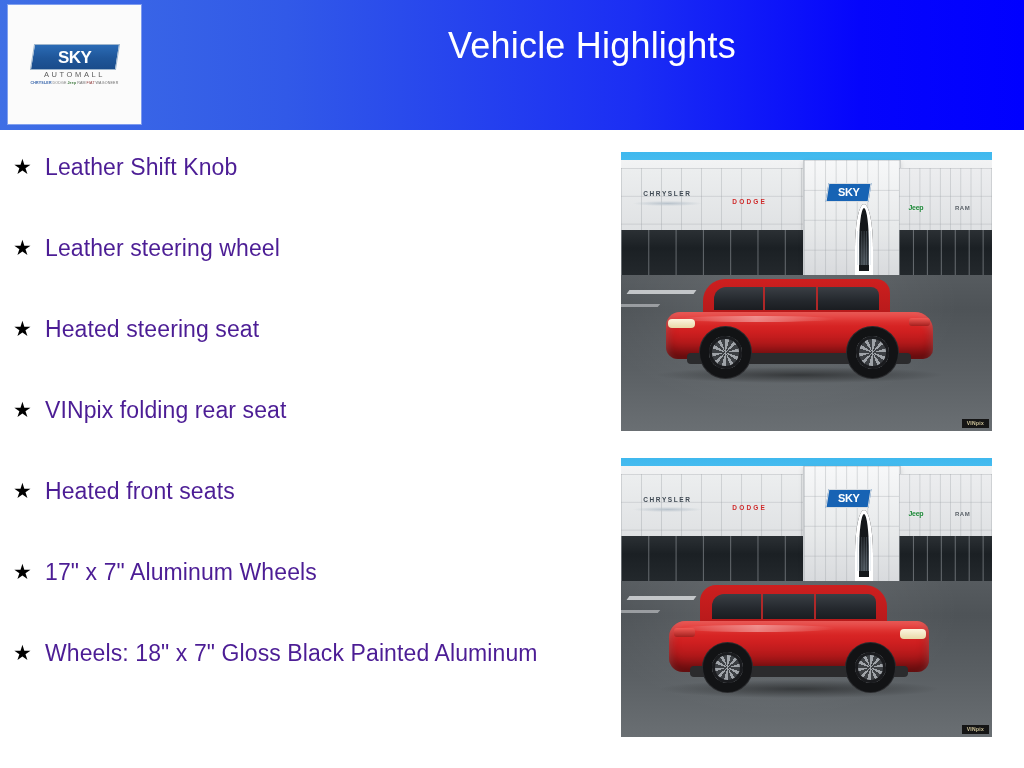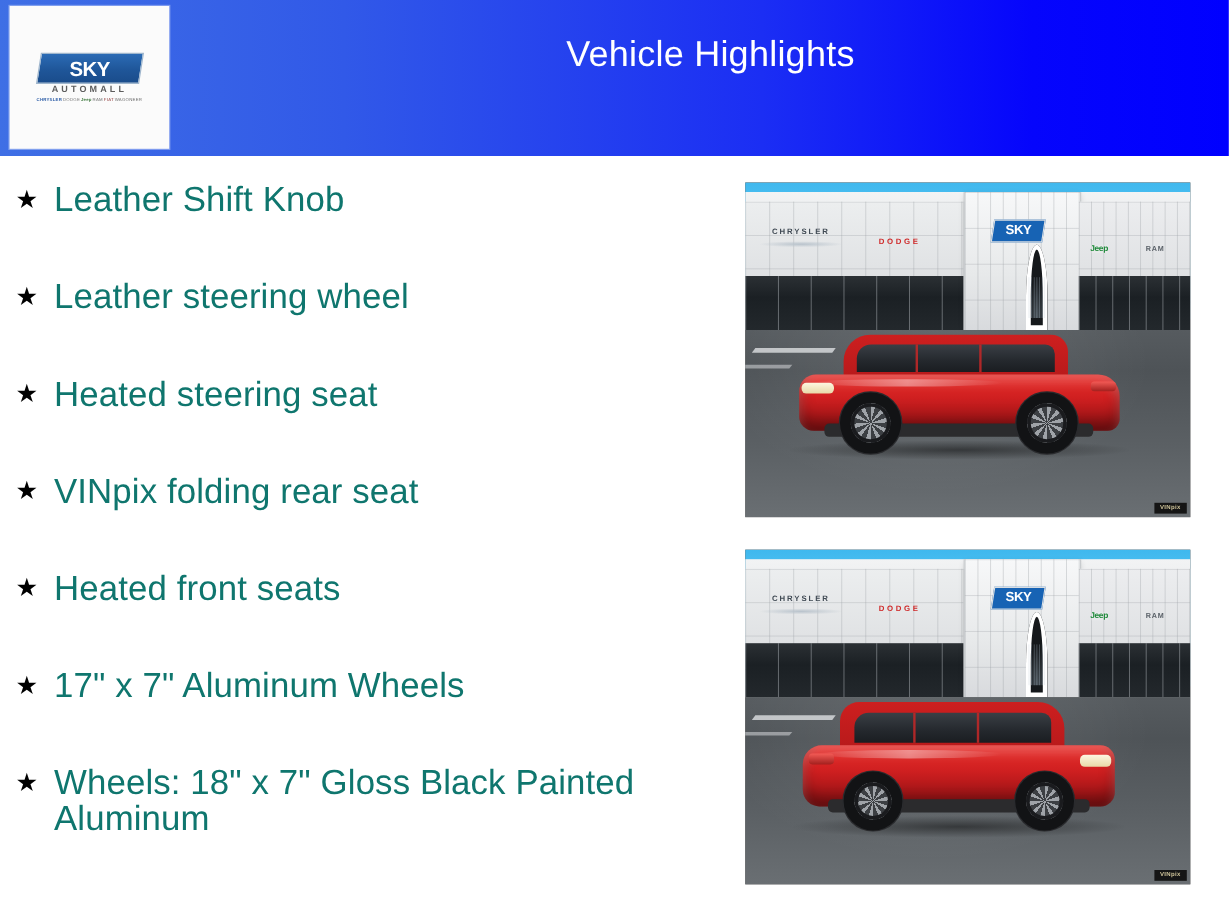--- a/index.html
+++ b/index.html
@@ -29,21 +29,21 @@
   .header-title {
     position: absolute;
     left: 160px;
     top: 0;
     width: 864px;
     height: 92px;
     display: flex;
     align-items: center;
     justify-content: center;
     color: #ffffff;
-    font-size: 30px;
+    font-size: 36px;
     font-weight: 400;
     letter-spacing: 0.2px;
     white-space: nowrap;
   }
 
   
   .logo-card {
     position: absolute;
     left: 8px;
     top: 5px;
@@ -79,21 +79,21 @@
     font-size: 17px;
     font-weight: bold;
     letter-spacing: -0.5px;
     line-height: 1;
   }
   .logo-automall {
     margin-top: 1px;
     color: #5d5d5d;
     font-size: 7.5px;
     letter-spacing: 2.6px;
-    font-weight: 700;
+    font-weight: 400;
     line-height: 1;
     text-align: right;
   }
   .logo-brandbar {
     margin-top: 3px;
     width: 88px;
     display: flex;
     align-items: center;
     justify-content: space-between;
   }
@@ -136,23 +136,23 @@
     flex: 0 0 auto;
     width: 32px;
     font-size: 21px;
     line-height: 30px;
     color: #000000;
     text-align: left;
     padding-left: 1px;
   }
   .feature-text {
     flex: 1 1 auto;
-    font-size: 29px;
+    font-size: 23px;
     line-height: 30px;
-    color: #0f766e;
+    color: #4c1d95;
     font-weight: 400;
     letter-spacing: 0.1px;
   }
 
   
   .photo {
     position: absolute;
     overflow: hidden;
     background: #5a5a5a;
   }

